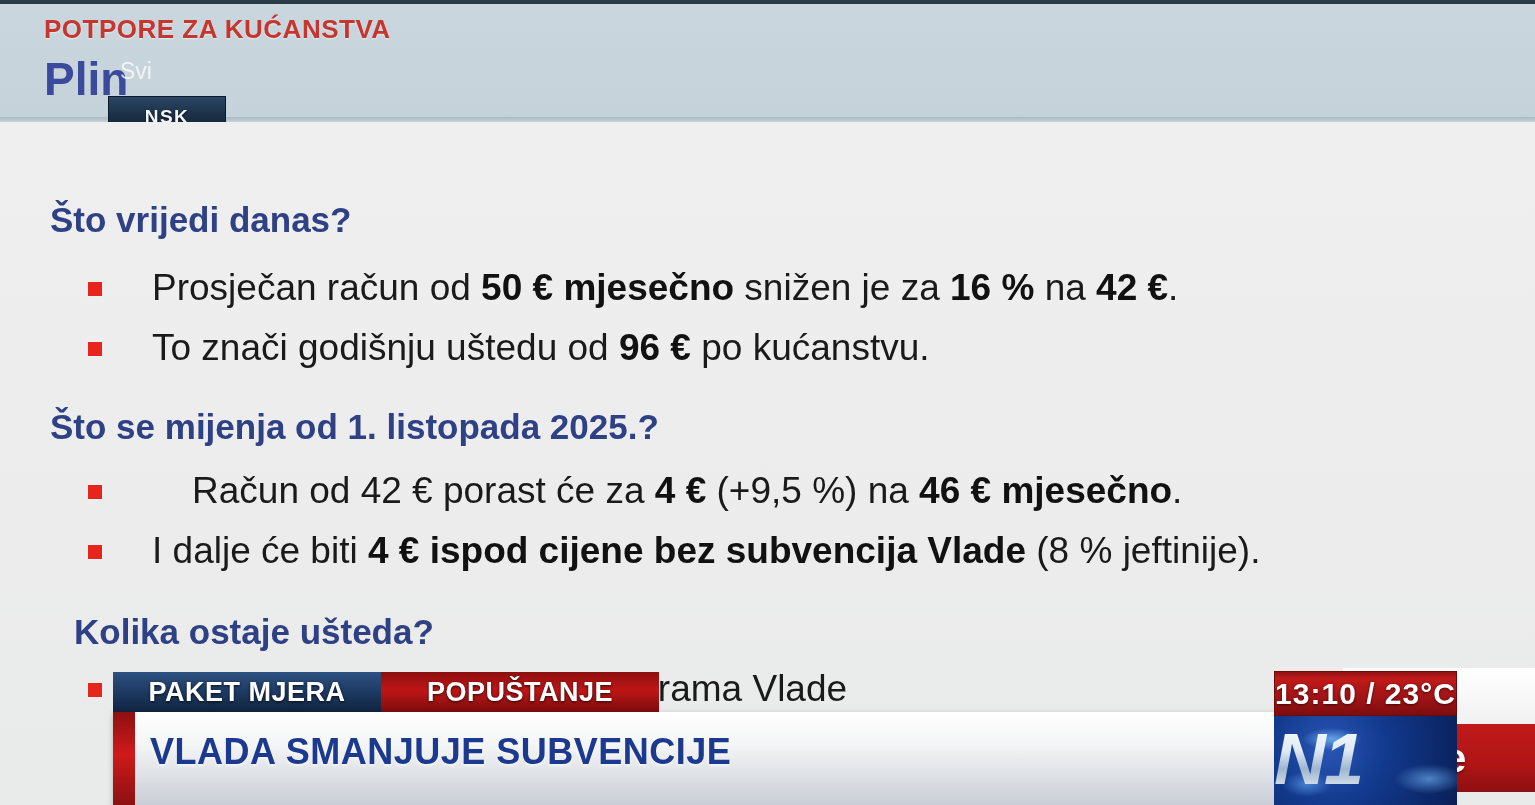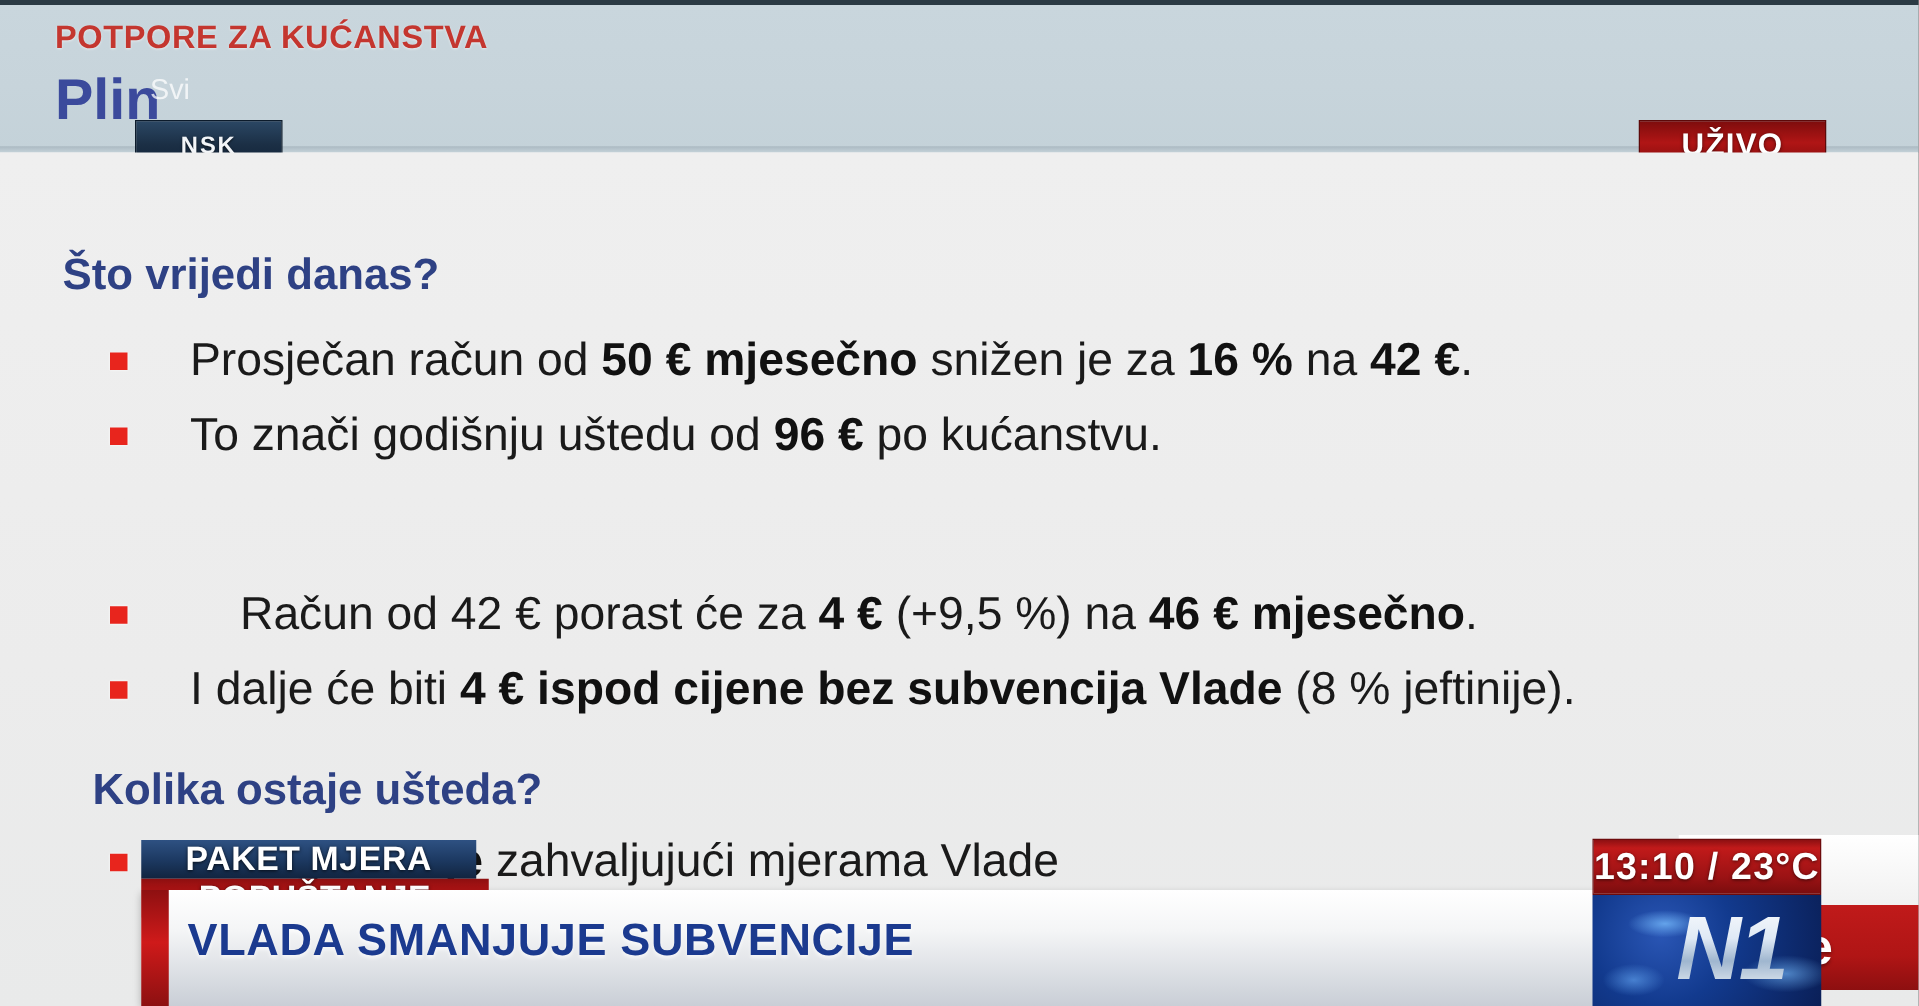--- a/index.html
+++ b/index.html
@@ -108,21 +108,21 @@
   .btext{
     color:#1a1a1a;font-size:37px;line-height:1;
   }
   .btext b{font-weight:bold;color:#111;}
 
   
   .lt-wrap{position:absolute;left:0;top:0;width:1535px;height:805px;pointer-events:none;}
 
   .lt-tag-row{
     position:absolute;left:113px;top:672px;
-    display:flex;height:40px;flex-direction:column;
+    display:flex;height:40px;
   }
   .lt-tag-blue{
     width:268px;height:40px;
     background:linear-gradient(180deg,#2e5182 0%,#1d3a63 50%,#11243f 100%);
     display:flex;align-items:center;justify-content:center;
   }
   .lt-tag-red{
     width:278px;height:40px;
     background:linear-gradient(180deg,#8d0f10 0%,#bf1617 45%,#7d0c0d 100%);
     display:flex;align-items:center;justify-content:center;
@@ -193,21 +193,21 @@
   .n1-logo .glint2{
     position:absolute;left:120px;top:48px;width:70px;height:30px;
     background:radial-gradient(ellipse at center,rgba(120,190,255,.6),rgba(120,190,255,0) 70%);
   }
   .n1-logo .glint3{
     position:absolute;left:8px;top:55px;width:50px;height:26px;
     background:radial-gradient(ellipse at center,rgba(110,180,255,.55),rgba(110,180,255,0) 70%);
   }
   .n1-logo span{
     position:absolute;left:0;top:2px;width:155px;
-    text-align:right;
+    text-align:left;
     font-size:72px;font-weight:bold;font-style:italic;
     letter-spacing:-2px;
     background:linear-gradient(180deg,#ffffff 0%,#dfe9f5 40%,#9fb6cf 62%,#ffffff 100%);
     -webkit-background-clip:text;background-clip:text;
     color:transparent;
     text-shadow:none;
   }
 </style>
 </head>
 <body>
@@ -217,38 +217,36 @@
   <div class="top-band">
     <div class="kicker">POTPORE ZA KUĆANSTVA</div>
     <div class="slide-title">Plin</div>
     <div class="ghost-svi">Svi</div>
   </div>
 
   <div class="nsk-badge">
     <span>NSK</span>
   </div>
 
-  <div class="uzivo-badge">
-    <span>UŽIVO</span>
-  </div>
 
   <div class="slide-body">
 
     <div class="sec-heading h1">Što vrijedi danas?</div>
 
     <div class="bullet-row b1">
       <span class="sq"></span>
       <span class="btext"><span>Prosječan račun od </span><b>50 € mjesečno</b><span> snižen je za </span><b>16 %</b><span> na </span><b>42 €</b><span>.</span></span>
     </div>
 
     <div class="bullet-row b2">
       <span class="sq"></span>
       <span class="btext"><span>To znači godišnju uštedu od </span><b>96 €</b><span> po kućanstvu.</span></span>
     </div>
 
+    <div class="sec-heading h2">Što se mijenja od 1. listopada 2025.?</div>
 
     <div class="bullet-row b3">
       <span class="sq"></span>
       <span class="btext"><span>Račun od 42 € porast će za </span><b>4 €</b><span> (+9,5 %) na </span><b>46 € mjesečno</b><span>.</span></span>
     </div>
 
     <div class="bullet-row b4">
       <span class="sq"></span>
       <span class="btext"><span>I dalje će biti </span><b>4 € ispod cijene bez subvencija Vlade</b><span> (8 % jeftinije).</span></span>
     </div>

